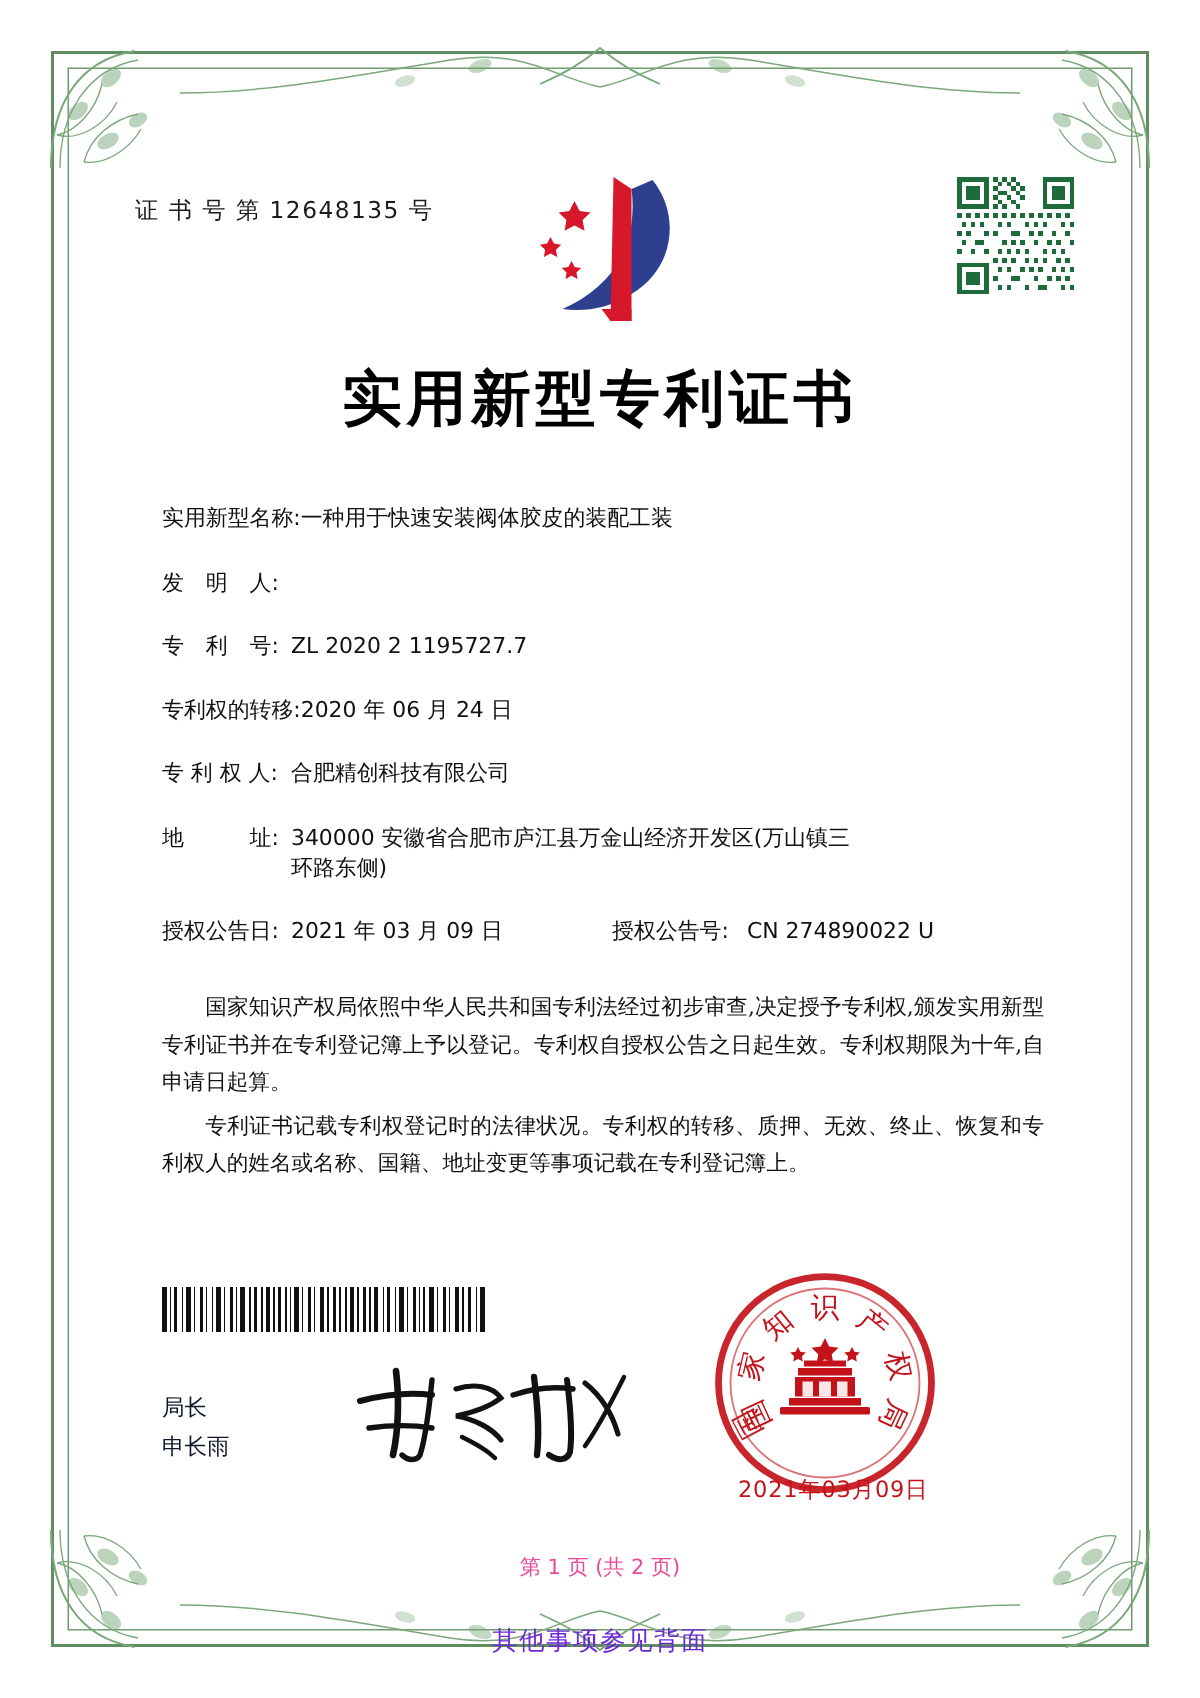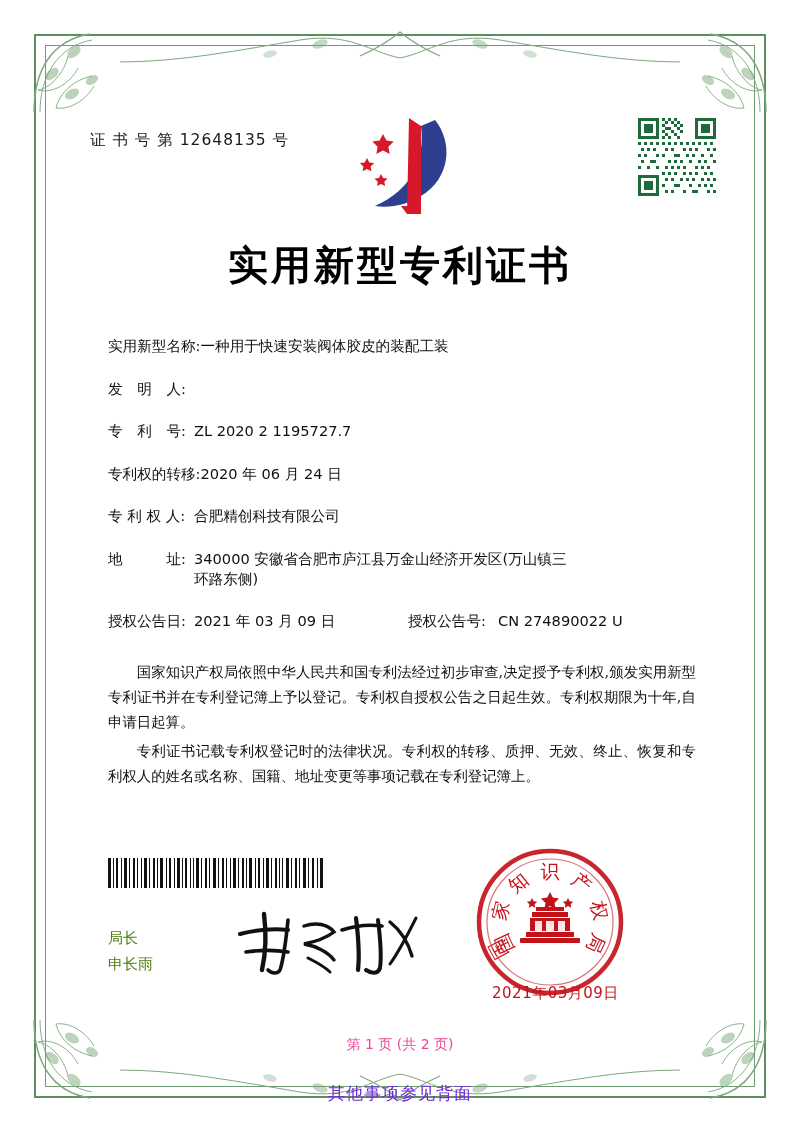--- a/index.html
+++ b/index.html
@@ -108,21 +108,21 @@
 
   
   .barcode{
     position:absolute;left:108px;top:858px;width:218px;height:30px;
   }
   .barcode svg{display:block;}
 
   
   .sig-label{
     position:absolute;left:108px;top:925px;
-    font-size:15px;line-height:26px;color:#4d7c0f;
+    font-size:15px;line-height:26px;color:#0f172a;
   }
   .sig-hand{
     position:absolute;left:230px;top:900px;width:200px;height:80px;
   }
   .sig-hand svg{display:block;}
 
   
   .seal{
     position:absolute;left:474px;top:846px;width:152px;height:152px;
   }

